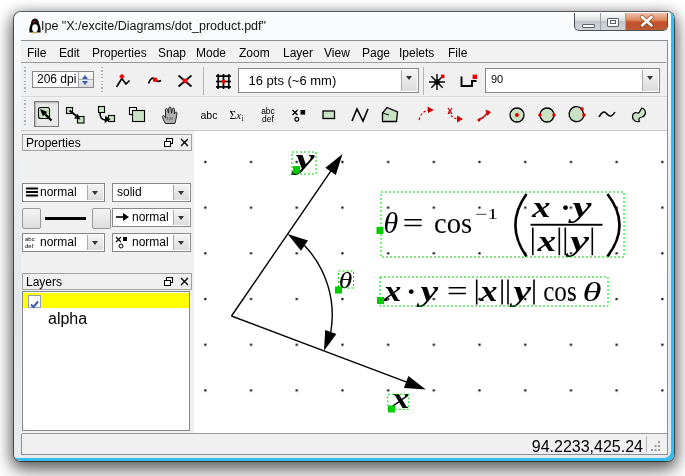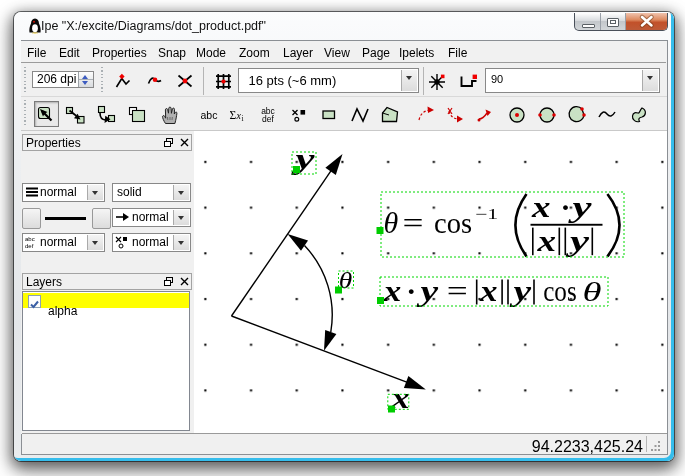--- a/index.html
+++ b/index.html
@@ -339,21 +339,21 @@
           <path d="M1 1 L8 8 M8 1 L1 8" stroke="#000" stroke-width="1.4"></path>
         </svg>
       </div>
       <div style="position:absolute;left:1px;top:160px;width:166px;height:138px;background:#fff;border:1px solid #828790">
         <div style="position:absolute;left:0px;top:1px;width:166px;height:15px;background:#ffff00">
           <div style="position:absolute;left:5px;top:1.5px;width:11px;height:11px;background:#fdfdfd;border:1px solid #8da0b5">
             <svg width="11" height="11" viewBox="0 0 11 11">
                 <path d="M2 5.5 L4.5 8 L9 2.5" stroke="#3a5fa5" stroke-width="2" fill="none"></path>
               </svg>
           </div>
-          <span style="position:absolute;left:25px;top:11px;font-size:12px">alpha</span>
+          <span style="position:absolute;left:25px;top:17px;font-size:16px">alpha</span>
         </div>
       </div>
     </div>
     <div id="canvas">
       <svg width="473" height="302" viewBox="0 0 473 302" font-family="Liberation Serif">
         <defs>
           <pattern id="dots" x="0" y="0" width="45.7" height="45.7" patternUnits="userSpaceOnUse">
             <rect x="10.3" y="29.9" width="2.1" height="2.1" fill="#000"></rect>
           </pattern>
         </defs>

